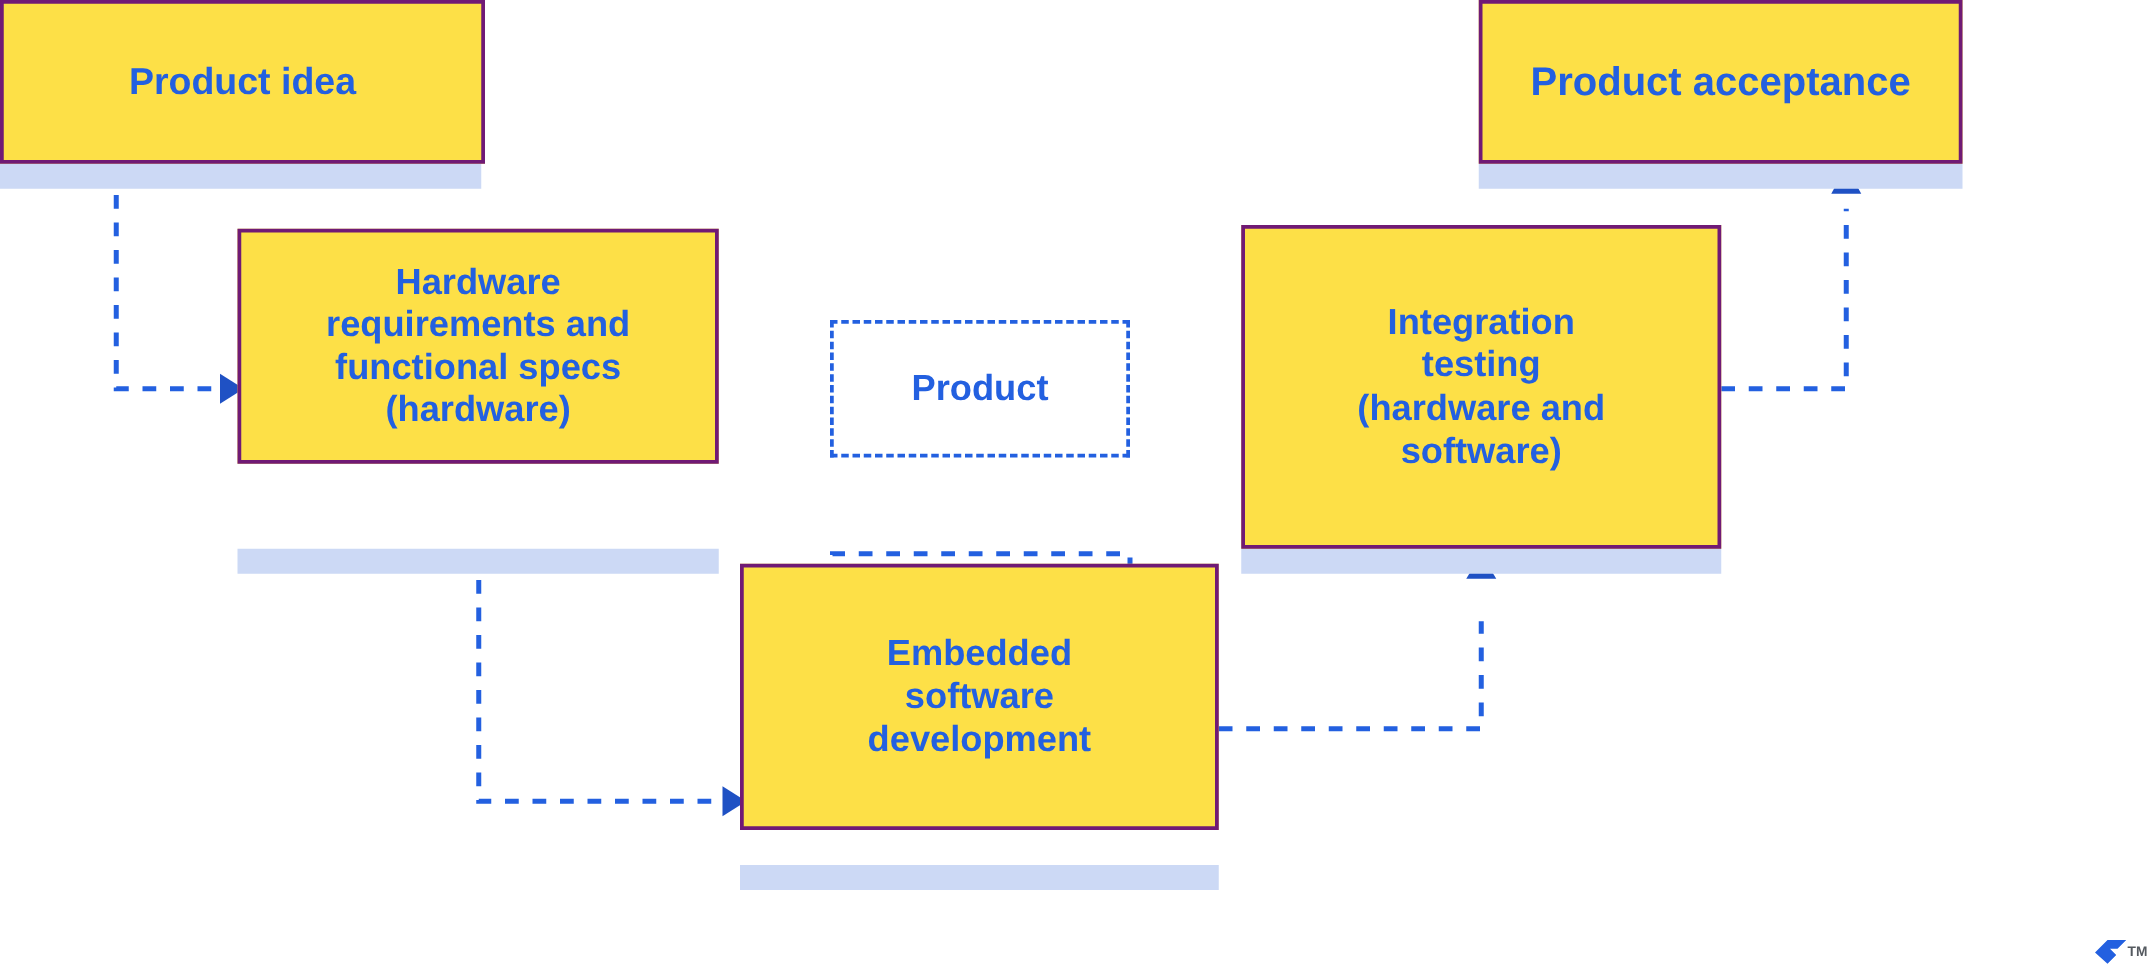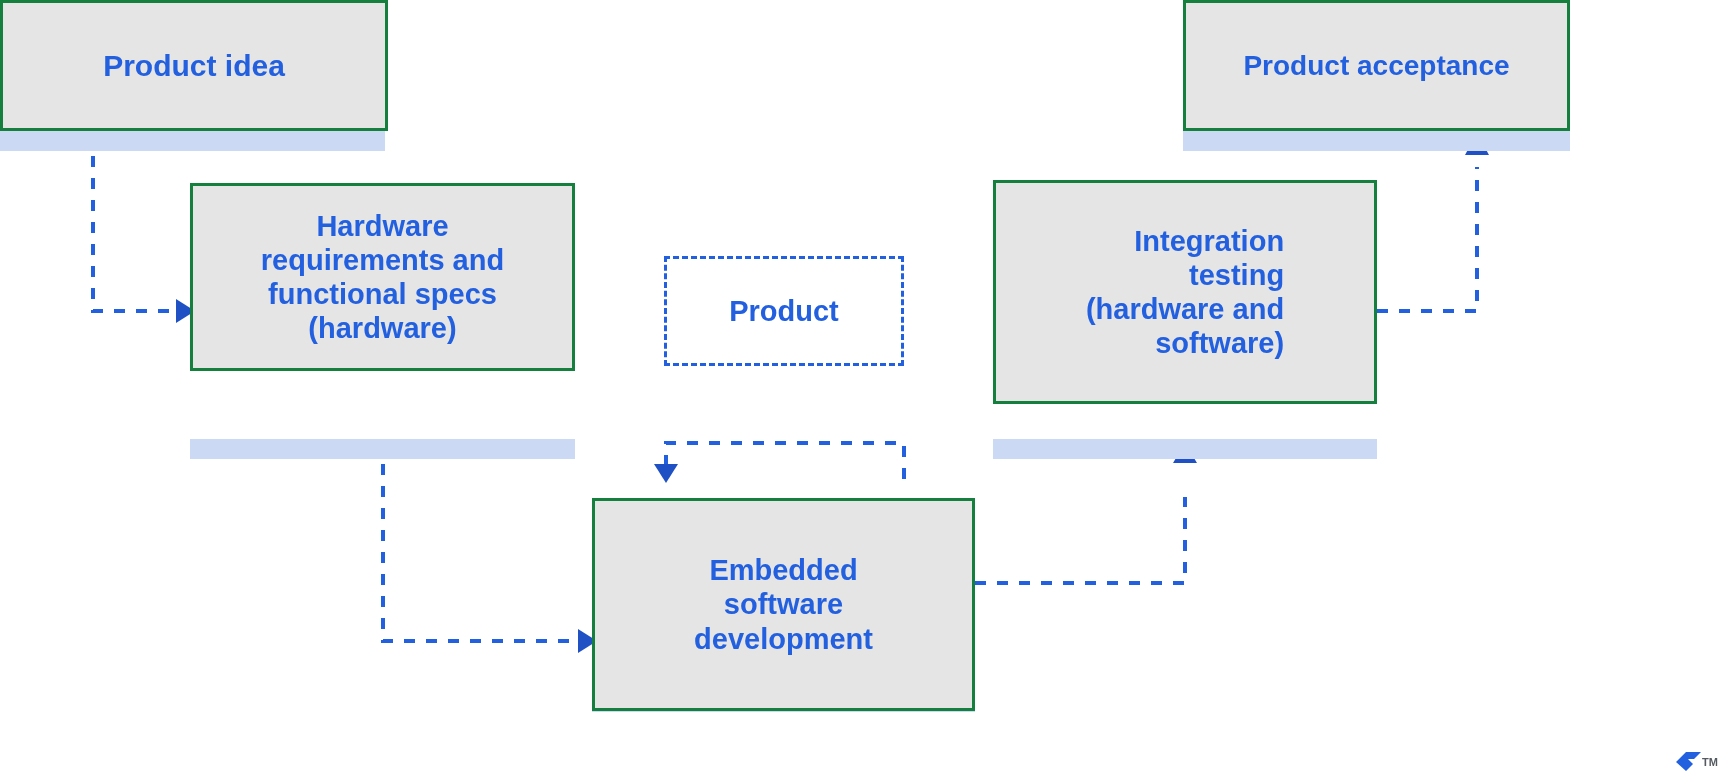--- a/index.html
+++ b/index.html
@@ -20,22 +20,22 @@
   .svg-layer {
     position: absolute;
     left: 0;
     top: 0;
     width: 1720px;
     height: 784px;
   }
   .node {
     position: absolute;
     box-sizing: border-box;
-    border: 3px solid #15803d;
-    background: #e5e5e5;
+    border: 3px solid #701a75;
+    background: #fde047;
     display: flex;
     align-items: center;
     justify-content: center;
     text-align: center;
     color: #2360e0;
     font-weight: bold;
     line-height: 1.18;
     z-index: 3;
   }
   .node-shadow {
@@ -119,34 +119,34 @@
     <span class="node-label">Hardware
 requirements and
 functional specs
 (hardware)</span>
   </div>
 
   <div class="sprint-box" style="left:664px; top:256px; width:240px; height:110px; font-size:29px;">
     <span class="node-label">Product</span>
   </div>
 
-  <div class="node" style="left:592px; top:498px; width:383px; height:213px; font-size:29px;">
+  <div class="node" style="left:592px; top:451px; width:383px; height:213px; font-size:29px;">
     <span class="node-label">Embedded
 software
 development</span>
   </div>
 
-  <div class="node" style="left:993px; top:180px; width:384px; height:224px; font-size:29px;text-align:right;">
+  <div class="node" style="left:993px; top:180px; width:384px; height:259px; font-size:29px;">
     <span class="node-label">Integration
 testing
 (hardware and
 software)</span>
   </div>
 
-  <div class="node" style="left:1183px; top:0px; width:387px; height:131px; font-size:28px;">
+  <div class="node" style="left:1183px; top:0px; width:387px; height:131px; font-size:32px;">
     <span class="node-label">Product acceptance</span>
   </div>
 
   <svg class="logo" style="left:1672px; top:745px;" width="34" height="34" viewBox="0 0 34 34" xmlns="http://www.w3.org/2000/svg">
     <path d="M4 17 L14 7 L29 7 L22 14 L16 14 L21 19 L14 26 Z" fill="#2360e0"></path>
   </svg>
   <span class="tm" style="left:1702px; top:756px;">TM</span>
 
 </div>
 

